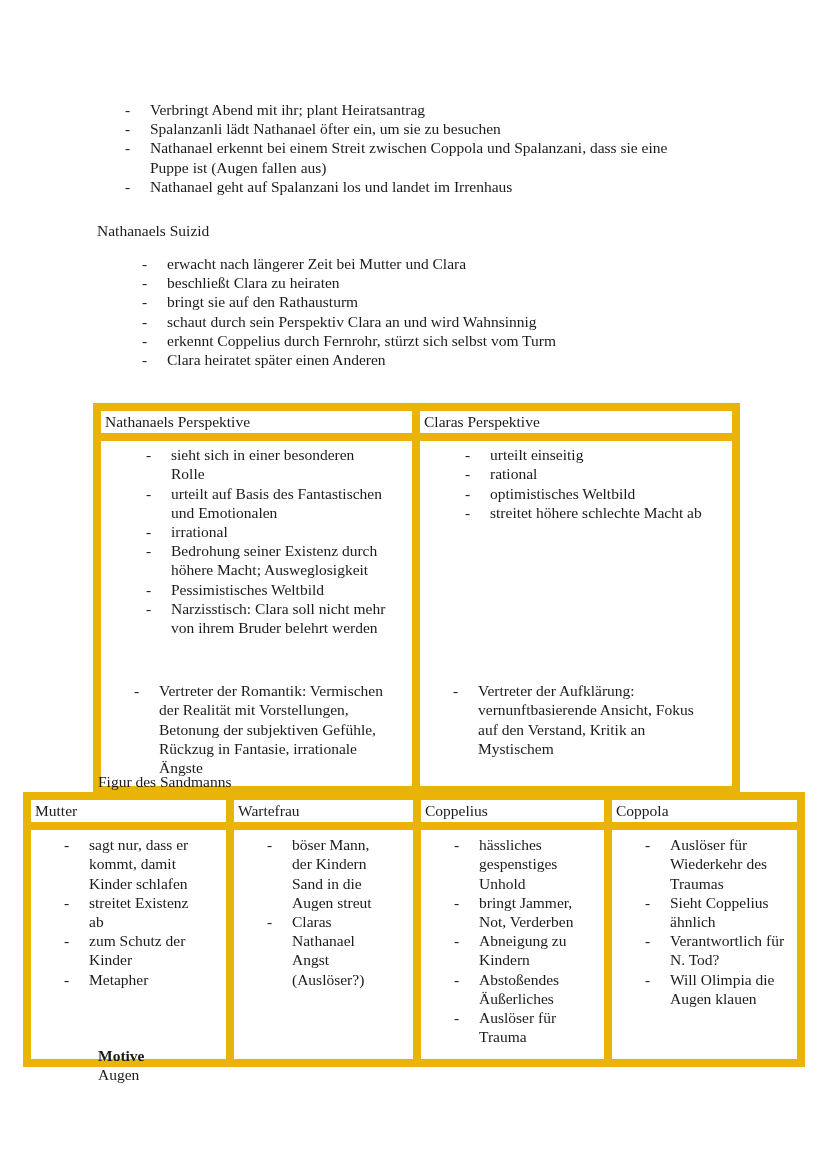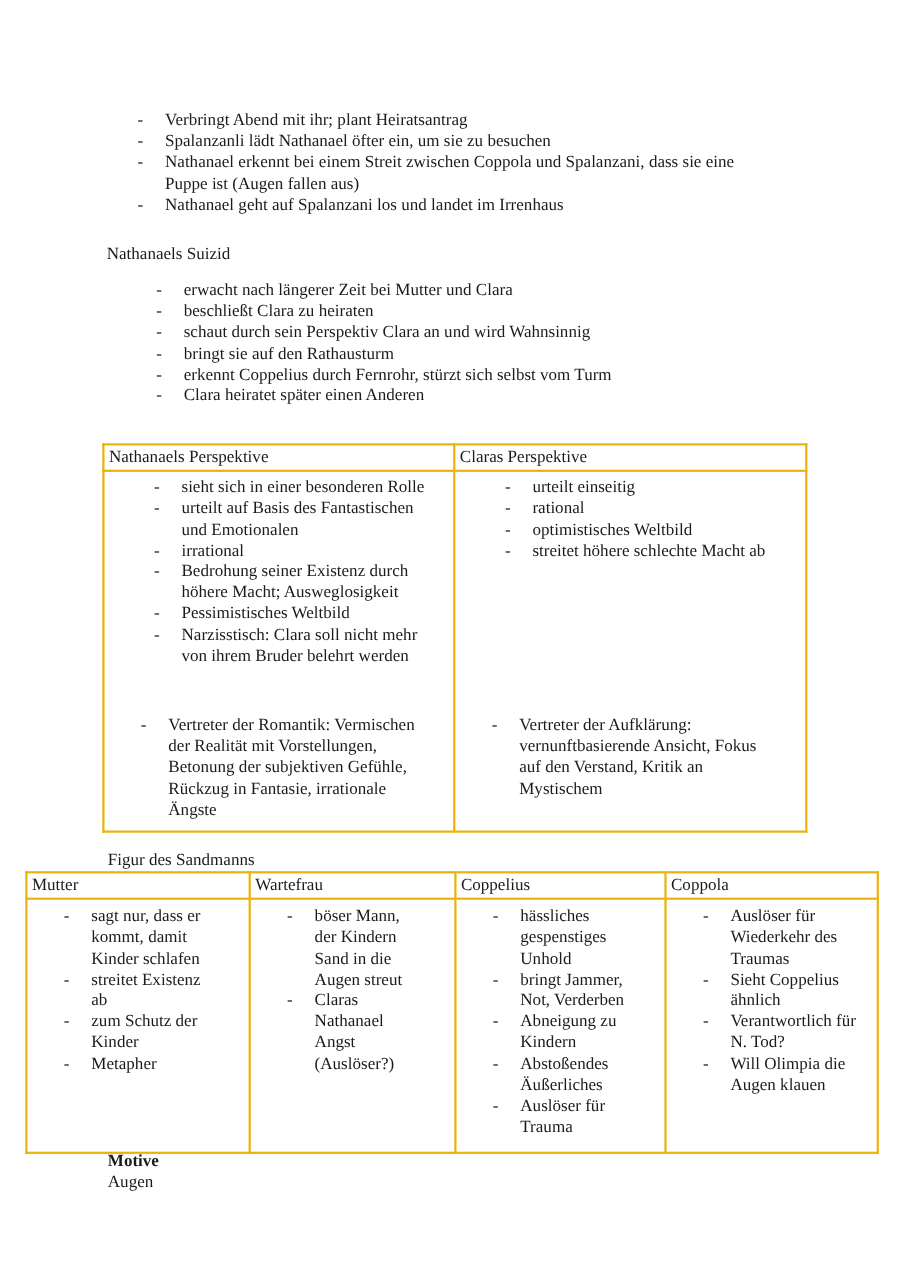--- a/index.html
+++ b/index.html
@@ -17,21 +17,21 @@
   .hlist{list-style:none;margin:0;padding:0;}
   .hlist li{position:relative;padding-left:25px;}
   .hlist li::before{content:"-";position:absolute;left:0;top:0;}
 
   .intro-list{position:absolute;left:125px;top:100px;width:582px;}
   .title{white-space:nowrap;}
   .suizid-title{position:absolute;left:97px;top:221px;}
   .suizid-list{position:absolute;left:142px;top:240px;width:582px;margin-top:14px;}
 
   table{border-collapse:collapse;table-layout:fixed;}
-  th,td{border:2px solid #eab308;}
+  th,td{border:8px solid #eab308;}
   th{font-weight:normal;text-align:left;padding:1px 4px 2px 4px;overflow:hidden;white-space:nowrap;}
   td{vertical-align:top;}
 
   .t1{position:absolute;left:93px;top:403px;width:639px;}
   .t1 td ul{padding-left:33px;padding-right:24px;}
   .t1 .row-top td{border-bottom-style:hidden;padding:4px 0 44px 12px;}
   .t1 .row-bottom td{border-top-style:hidden;padding:0 0 9px 0;}
 
   .sandmann-title{position:absolute;left:98px;top:772px;font-weight:normal;}
 
@@ -53,22 +53,22 @@
       <li>Spalanzanli lädt Nathanael öfter ein, um sie zu besuchen</li>
       <li>Nathanael erkennt bei einem Streit zwischen Coppola und Spalanzani, dass sie eine Puppe ist (Augen fallen aus)</li>
       <li>Nathanael geht auf Spalanzani los und landet im Irrenhaus</li>
     </ul>
 
   <div class="title suizid-title">Nathanaels Suizid</div>
 
   <ul class="hlist suizid-list">
       <li>erwacht nach längerer Zeit bei Mutter und Clara</li>
       <li>beschließt Clara zu heiraten</li>
+      <li>bringt sie auf den Rathausturm</li>
       <li>schaut durch sein Perspektiv Clara an und wird Wahnsinnig</li>
-      <li>bringt sie auf den Rathausturm</li>
       <li>erkennt Coppelius durch Fernrohr, stürzt sich selbst vom Turm</li>
       <li>Clara heiratet später einen Anderen</li>
     </ul>
 
   <table class="t1">
     <colgroup>
         <col style="width:319px">
         <col style="width:320px">
       </colgroup>
     <tbody>

